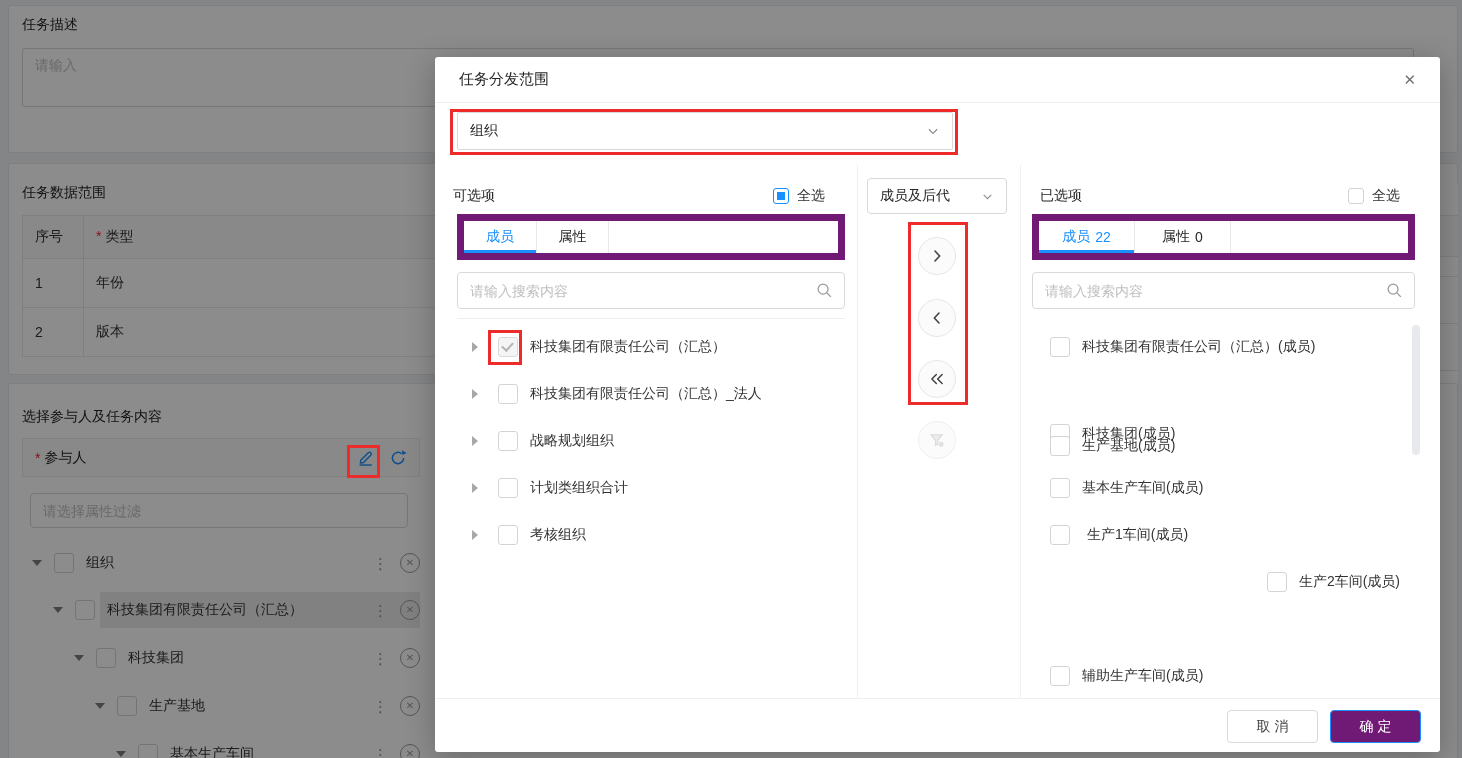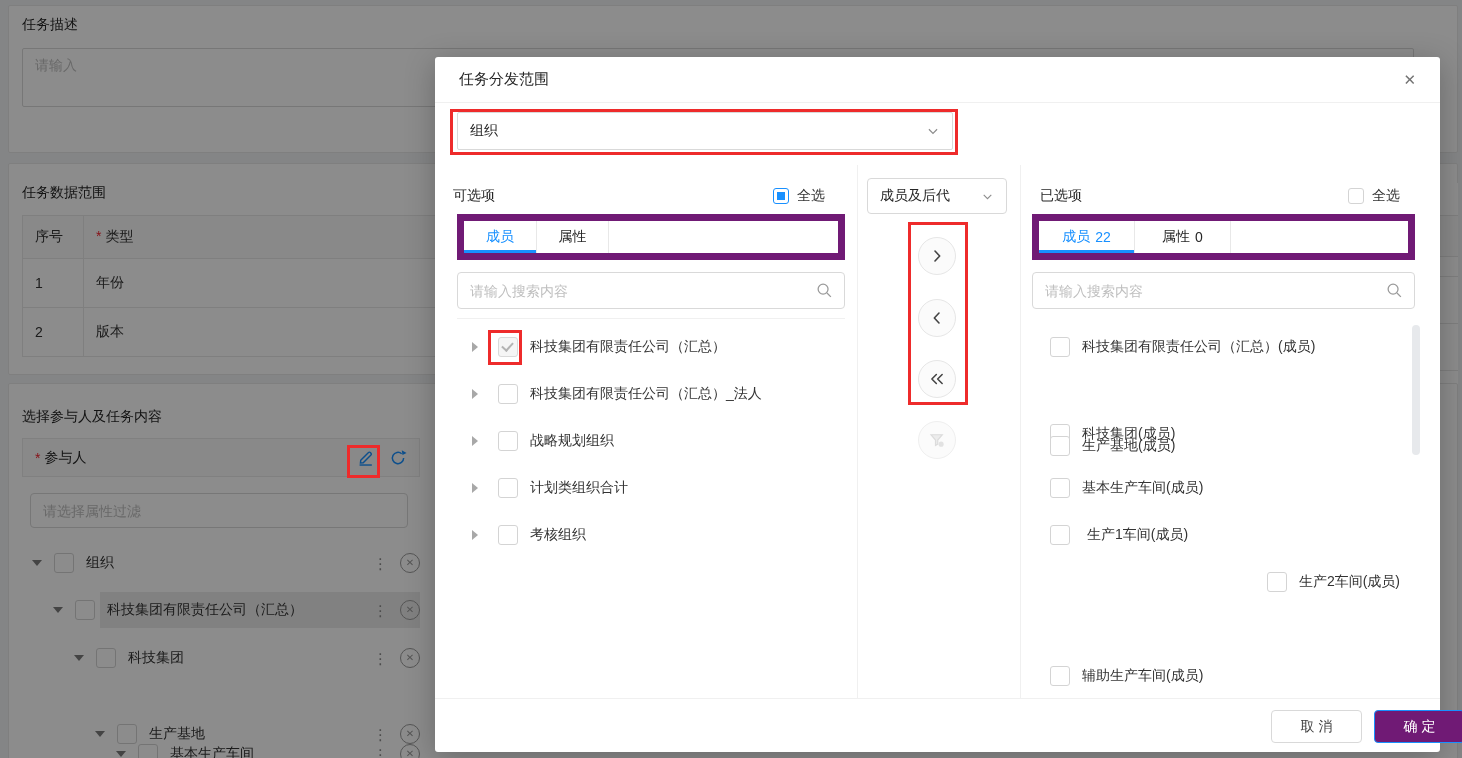--- a/index.html
+++ b/index.html
@@ -40,21 +40,21 @@
   
   .circle-btn{width:38px;height:38px;border-radius:50%;border:1px solid #e6e6e6;background:#fbfbfb;display:flex;align-items:center;justify-content:center;}
   
   .annot{border:3px solid #ee2b2b;background:transparent;z-index:40;pointer-events:none;}
   .overlay{position:absolute;inset:0;background:rgba(0,0,0,0.45);z-index:10;}
   .modal{position:absolute;left:435px;top:57px;width:1005px;height:695px;background:#fff;border-radius:3px;box-shadow:0 6px 30px rgba(0,0,0,.25);z-index:20;}
   .hline{background:#f0f0f0;height:1px;}
   .vline{background:#f0f0f0;width:1px;}
   .tree-label{font-size:14px;color:#333;white-space:nowrap;}
   .list-row{display:flex;align-items:center;gap:12px;}
-  .btn{display:flex;align-items:center;justify-content:center;font-size:14px;border-radius:4px;cursor:pointer;margin-left:44px;}
+  .btn{display:flex;align-items:center;justify-content:center;font-size:14px;border-radius:4px;cursor:pointer;}
   .btn.ghost{background:#fff;border:1px solid #d9d9d9;color:#404040;}
   .btn.primary{background:#701a75;border:1px solid #1890ff;color:#fff;}
   .scroll-thumb{background:#e7e9ec;border-radius:4px;}
   .bgstripes{background:repeating-linear-gradient(to bottom,#ffffff 0px,#ffffff 46px,#e6e6e6 46px,#e6e6e6 47px);}
 </style>
 </head>
 <body>
 
 <div id="stage">
 
@@ -140,21 +140,21 @@
 
     <div class="abs list-row" style="left:74px;top:644px;width:346px;height:28px;">
       <span class="caret-down"></span>
       <span class="cb"></span>
       <span class="tree-label">科技集团</span>
       <span style="flex:1;"></span>
       <span class="dots">⋮</span>
       <span class="circ-x">✕</span>
     </div>
 
-    <div class="abs list-row" style="left:95px;top:692px;width:325px;height:28px;margin-top:28px;">
+    <div class="abs list-row" style="left:95px;top:692px;width:325px;height:28px;">
       <span class="caret-down"></span>
       <span class="cb"></span>
       <span class="tree-label">生产基地</span>
       <span style="flex:1;"></span>
       <span class="dots">⋮</span>
       <span class="circ-x">✕</span>
     </div>
 
     <div class="abs list-row" style="left:116px;top:740px;width:304px;height:28px;">
       <span class="caret-down"></span>

